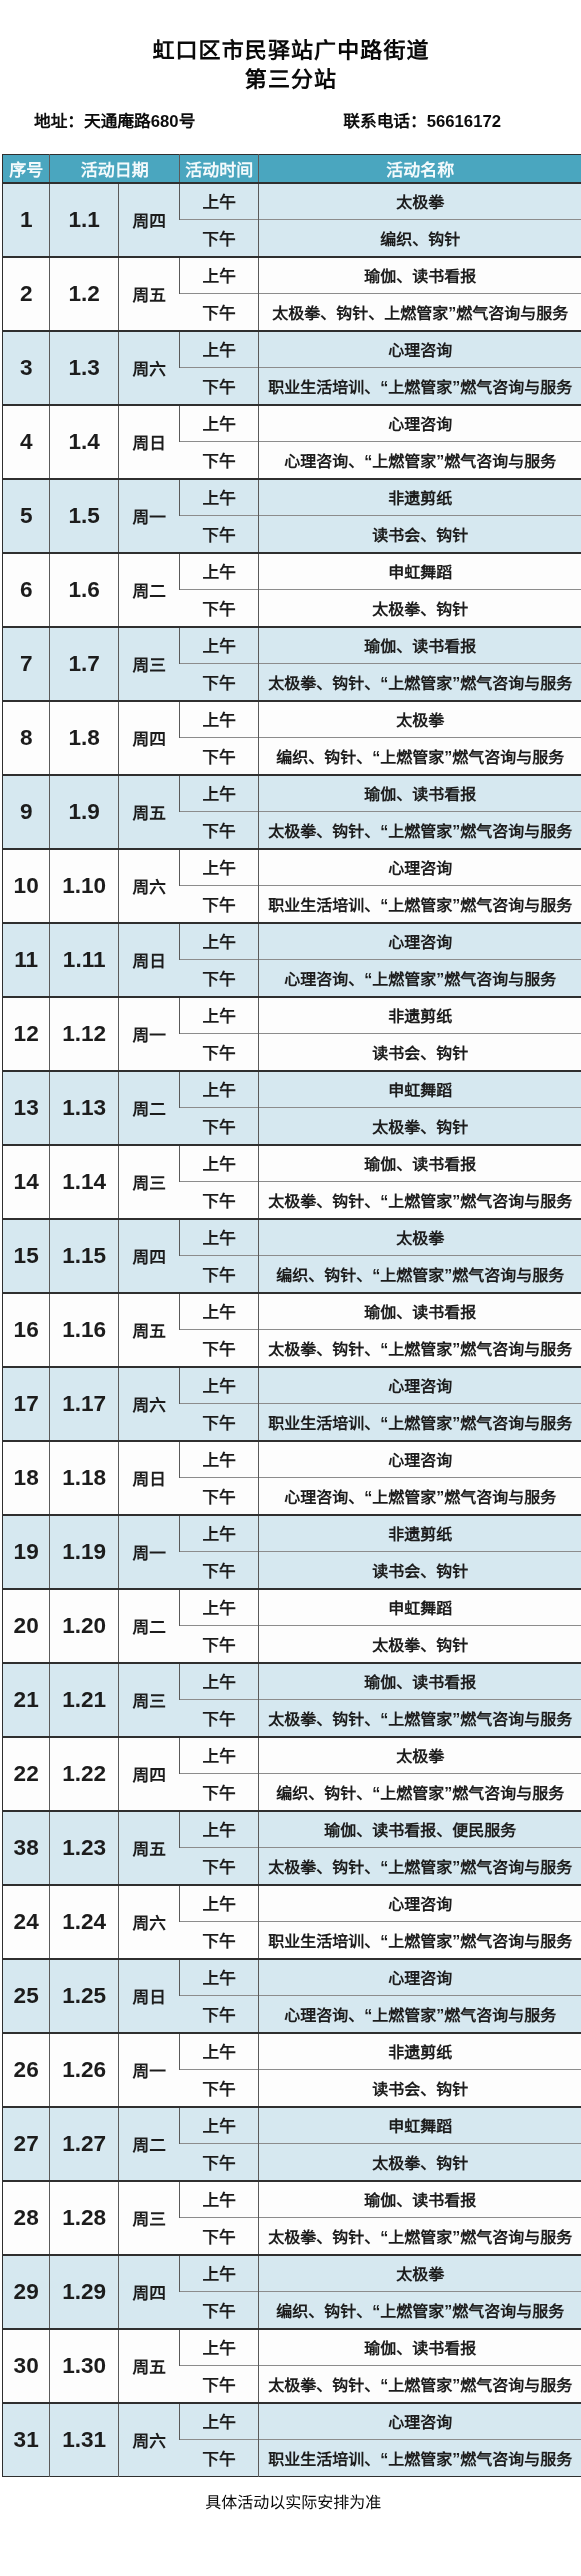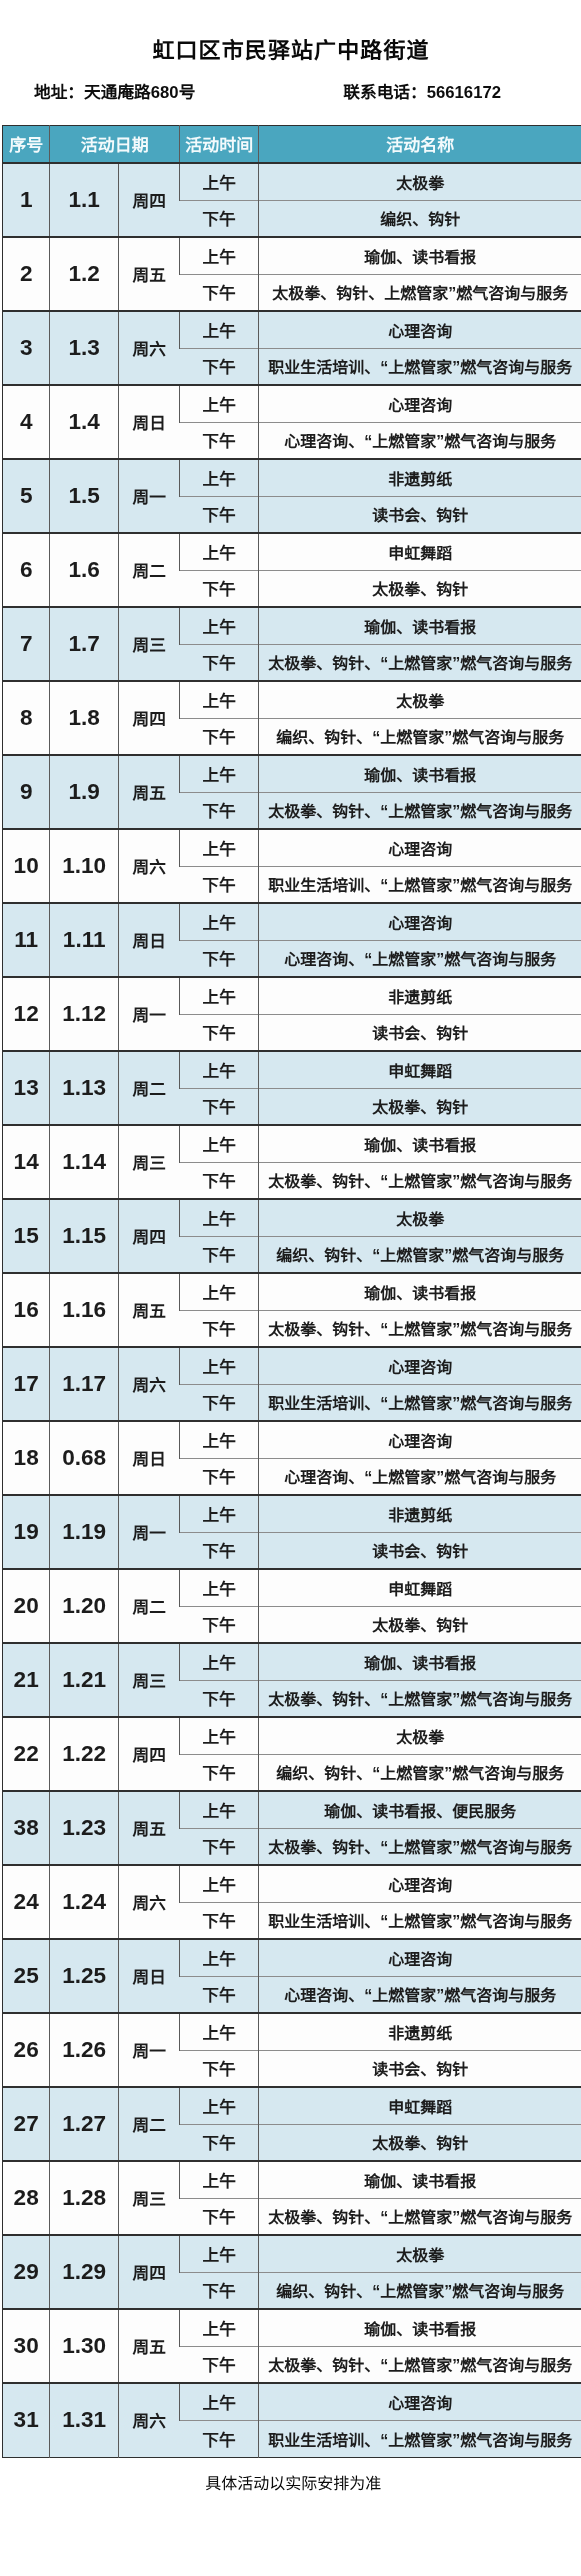--- a/index.html
+++ b/index.html
@@ -36,21 +36,21 @@
     border-collapse:collapse;table-layout:fixed;
     border:1.6px solid var(--border-dark);
   }
   .schedule col.c1{width:47px;}
   .schedule col.c2{width:69px;}
   .schedule col.c3{width:61px;}
   .schedule col.c4{width:79px;}
   .schedule col.c5{width:323px;}
   .schedule th{
     background:var(--header-bg);color:var(--header-text);
-    font-size:17px;font-weight:700;height:38px;
+    font-size:17px;font-weight:700;height:28px;
     border-left:1.1px solid var(--border-mid);
     text-align:center;vertical-align:middle;
   }
   .schedule th:first-child{border-left:none;}
   .schedule td{
     border-left:1.1px solid var(--border-mid);
     text-align:center;vertical-align:middle;
     height:37px;padding:0;white-space:nowrap;overflow:visible;
   }
   .schedule td:first-child{border-left:none;}
@@ -64,20 +64,21 @@
   .footer-note{
     margin:12px 0 0 4.3px;
     font-size:16px;font-weight:400;color:#0a0a0a;text-align:center;
   }
 </style>
 </head>
 <body>
 
 <div class="title-block">
   <div class="title-line">虹口区市民驿站广中路街道</div>
+  <div class="title-line">第三分站</div>
 </div>
 
 <div class="meta-row">
   <span>地址：天通庵路680号</span>
   <span>联系电话：56616172</span>
 </div>
 
 <table class="schedule">
   <colgroup>
     <col class="c1">
@@ -329,21 +330,21 @@
     </tr>
     <tr class="pm-row">
       <td class="c-time">下午</td>
       <td class="c-name">职业生活培训、“上燃管家”燃气咨询与服务</td>
     </tr>
   </tbody>
 
   <tbody>
     <tr>
       <td class="c-no" rowspan="2">18</td>
-      <td class="c-date" rowspan="2">0.68</td>
+      <td class="c-date" rowspan="2">1.18</td>
       <td class="c-week" rowspan="2">周日</td>
       <td class="c-time">上午</td>
       <td class="c-name">心理咨询</td>
     </tr>
     <tr class="pm-row">
       <td class="c-time">下午</td>
       <td class="c-name">心理咨询、“上燃管家”燃气咨询与服务</td>
     </tr>
   </tbody>
 

